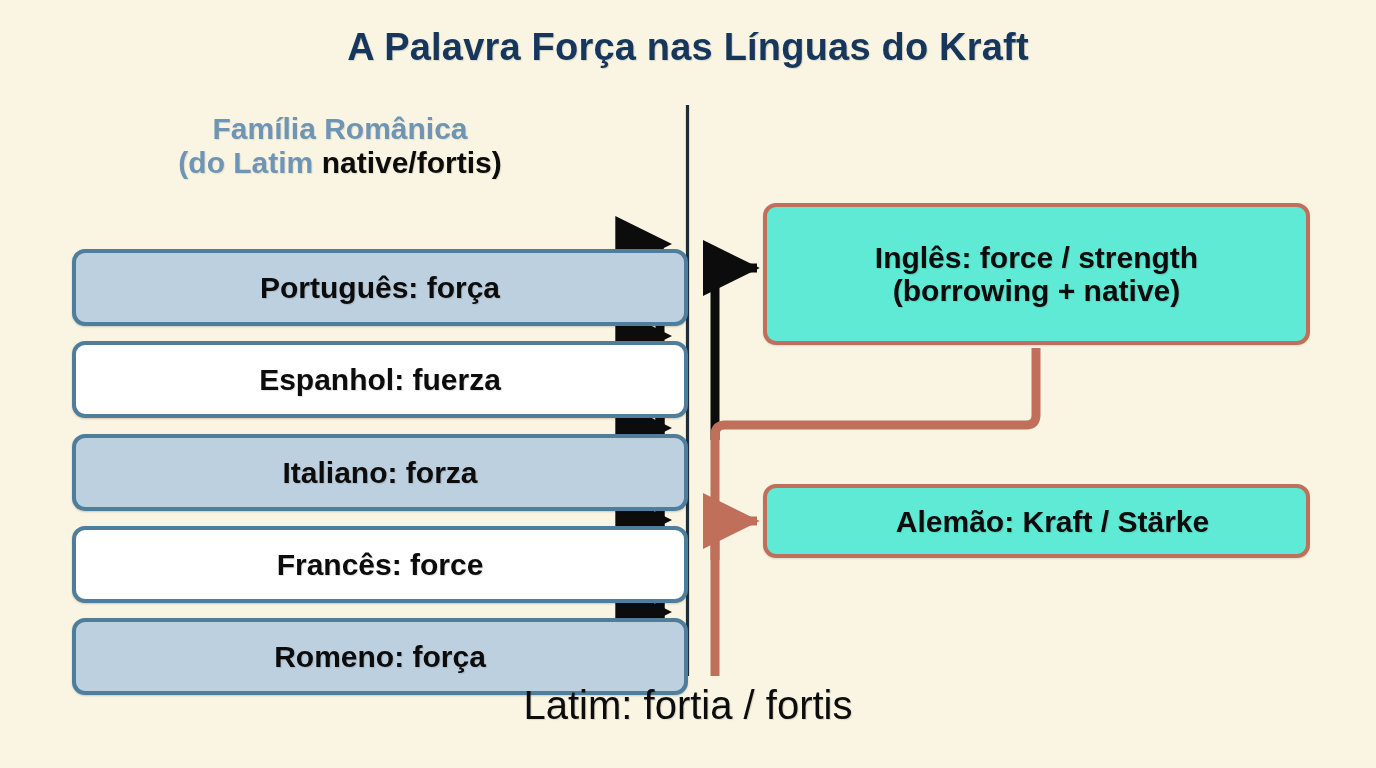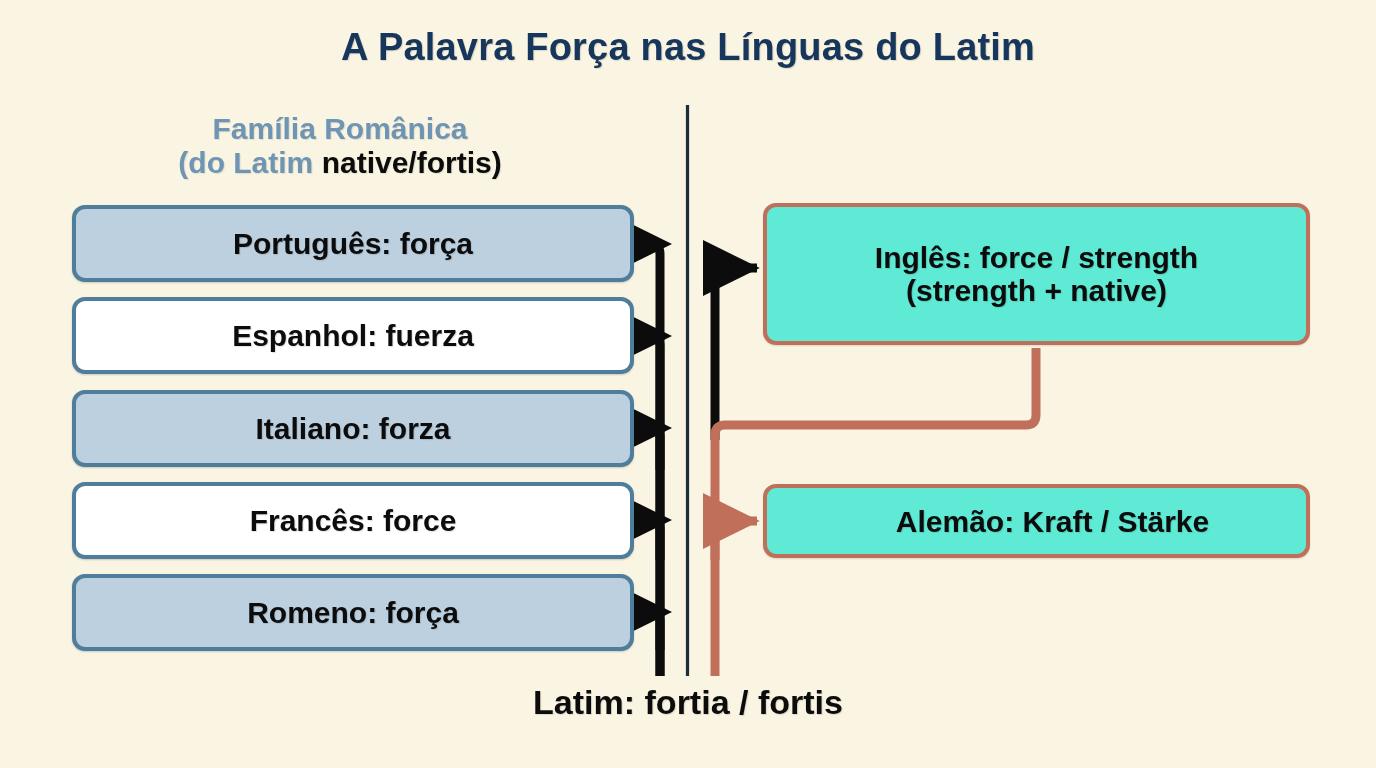--- a/index.html
+++ b/index.html
@@ -68,67 +68,68 @@
     justify-content: center;
     text-align: center;
     font-weight: bold;
     color: #0c0c0c;
     border-radius: 13px;
     line-height: 1.1;
     text-shadow: 1px 1px 1px rgba(0,0,0,0.12);
   }
   .node.romance {
     left: 72px;
-    width: 562px;
+    width: 616px;
     height: 77px;
     font-size: 30px;
     border: 4px solid #4e7e9c;
     box-shadow: 0 1px 2px rgba(0,0,0,0.18);
+    margin-top: 44px;
   }
   .node.romance.filled { background: #bdd0e0; }
   .node.romance.hollow { background: #ffffff; }
 
   .node.germanic {
     left: 763px;
     width: 547px;
     font-size: 30px;
     background: #5eead4;
     border: 4px solid #c0705a;
     box-shadow: 0 1px 2px rgba(0,0,0,0.12);
   }
 
   
   .latin-root {
     position: absolute;
     left: 0;
     top: 683px;
     width: 1376px;
     text-align: center;
-    font-size: 34px;
-    font-weight: bold;
+    font-size: 40px;
+    font-weight: normal;
     color: #0c0c0c;
     text-shadow: 1px 1px 1px rgba(0,0,0,0.12);
   }
 
   
   #wires {
     position: absolute;
     left: 0;
     top: 0;
     width: 1376px;
     height: 768px;
     pointer-events: none;
   }
 </style>
 </head>
 <body>
 
 <div id="stage">
 
-  <div class="title">A Palavra Força nas Línguas do Latim</div>
+  <div class="title">A Palavra Força nas Línguas do Kraft</div>
 
   <div class="col-head left">
     <div>Família Românica</div>
     <div><span>(do Latim </span><span class="latin-src">native/fortis</span><span class="latin-src">)</span></div>
   </div>
 
 
   <svg id="wires" viewBox="0 0 1376 768">
     <defs>
       <marker id="arrowLeftBlack" markerWidth="7" markerHeight="7" refX="6.2" refY="3.5" orient="auto" markerUnits="strokeWidth">
@@ -168,21 +169,21 @@
   </div>
   <div class="node romance hollow" style="top:482px">
     <span>Francês: force</span>
   </div>
   <div class="node romance filled" style="top:574px">
     <span>Romeno: força</span>
   </div>
 
   <div class="node germanic" style="top:203px; height:142px; flex-direction:column;">
     <span>Inglês: force / strength</span>
-    <span>(strength + native)</span>
+    <span>(borrowing + native)</span>
   </div>
   <div class="node germanic" style="top:484px; height:74px;padding-left:32px;">
     <span>Alemão: Kraft / Stärke</span>
   </div>
 
   <div class="latin-root">Latim: fortia / fortis</div>
 
 </div>
 
 </body></html>

